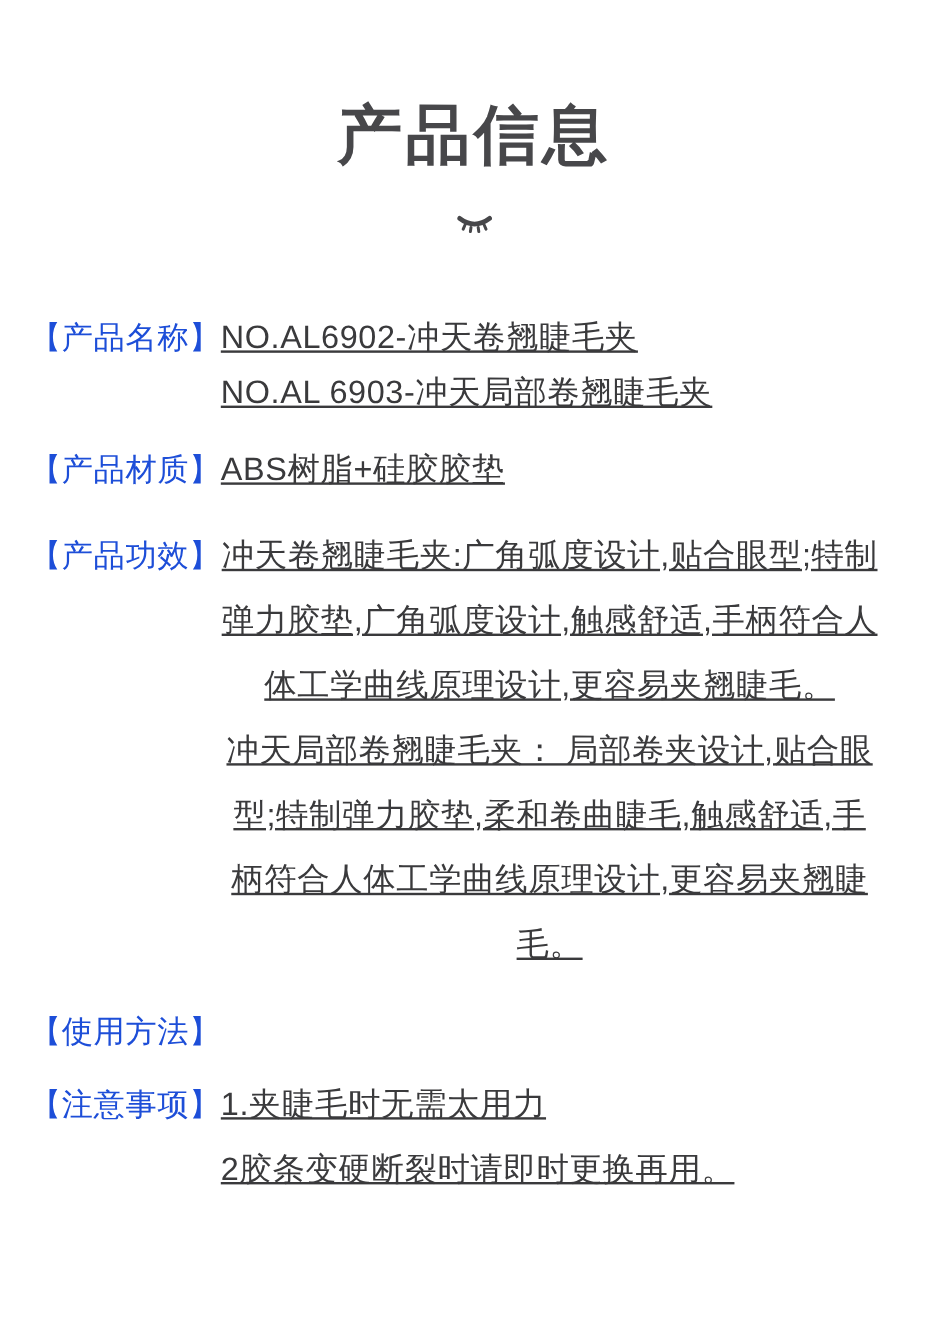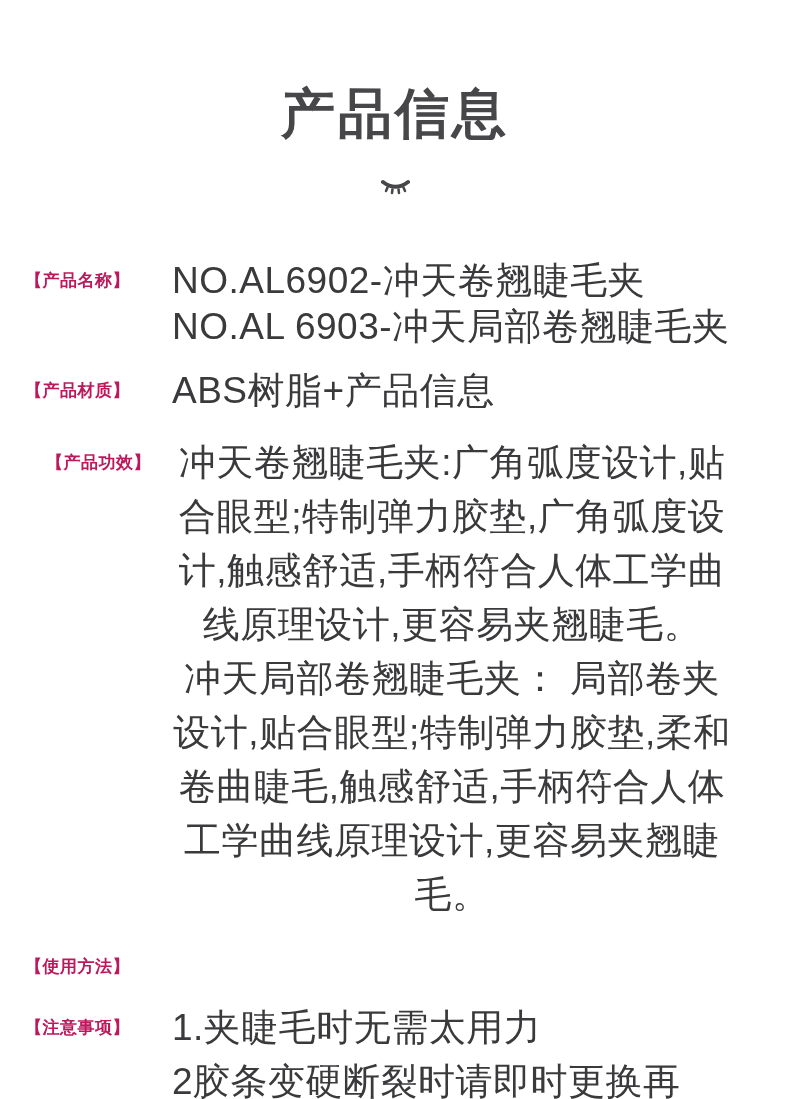--- a/index.html
+++ b/index.html
@@ -35,33 +35,34 @@
   .content {
     margin-top: 62px;
     padding: 0 58px 0 25px;
   }
   .row {
     display: flex;
     align-items: flex-start;
   }
   .row .label {
     flex: 0 0 147px;
-    font-size: 17px;
-    font-weight: 700;
-    color: #be185d;
+    font-size: 26px;
+    font-weight: 400;
+    color: #1d4ed8;
     letter-spacing: 0.5px;
     white-space: nowrap;
   }
   .row .body {
     flex: 1 1 auto;
     min-width: 0;
-    font-size: 37px;
+    font-size: 27px;
     font-weight: 300;
     color: #3a3a3c;
     letter-spacing: 0.5px;
+    text-decoration: underline;
   }
   .row .body p {
     margin: 0;
   }
   
   .row.tight .label,
   .row.tight .body { line-height: 46px; }
   
   .row.loose .label,
   .row.loose .body { line-height: 54px; }
@@ -97,21 +98,21 @@
       <div class="label">【产品名称】</div>
       <div class="body">
         <p>NO.AL6902-冲天卷翘睫毛夹</p>
         <p>NO.AL 6903-冲天局部卷翘睫毛夹</p>
       </div>
     </section>
 
     <section class="row tight row-material">
       <div class="label">【产品材质】</div>
       <div class="body">
-        <p>ABS树脂+产品信息</p>
+        <p>ABS树脂+硅胶胶垫</p>
       </div>
     </section>
 
     <section class="row loose row-effect">
       <div class="label">【产品功效】</div>
       <div class="body">
         <p>冲天卷翘睫毛夹:广角弧度设计,贴合眼型;特制弹力胶垫,广角弧度设计,触感舒适,手柄符合人体工学曲线原理设计,更容易夹翘睫毛。</p>
         <p>冲天局部卷翘睫毛夹： 局部卷夹设计,贴合眼型;特制弹力胶垫,柔和卷曲睫毛,触感舒适,手柄符合人体工学曲线原理设计,更容易夹翘睫毛。</p>
       </div>
     </section>

